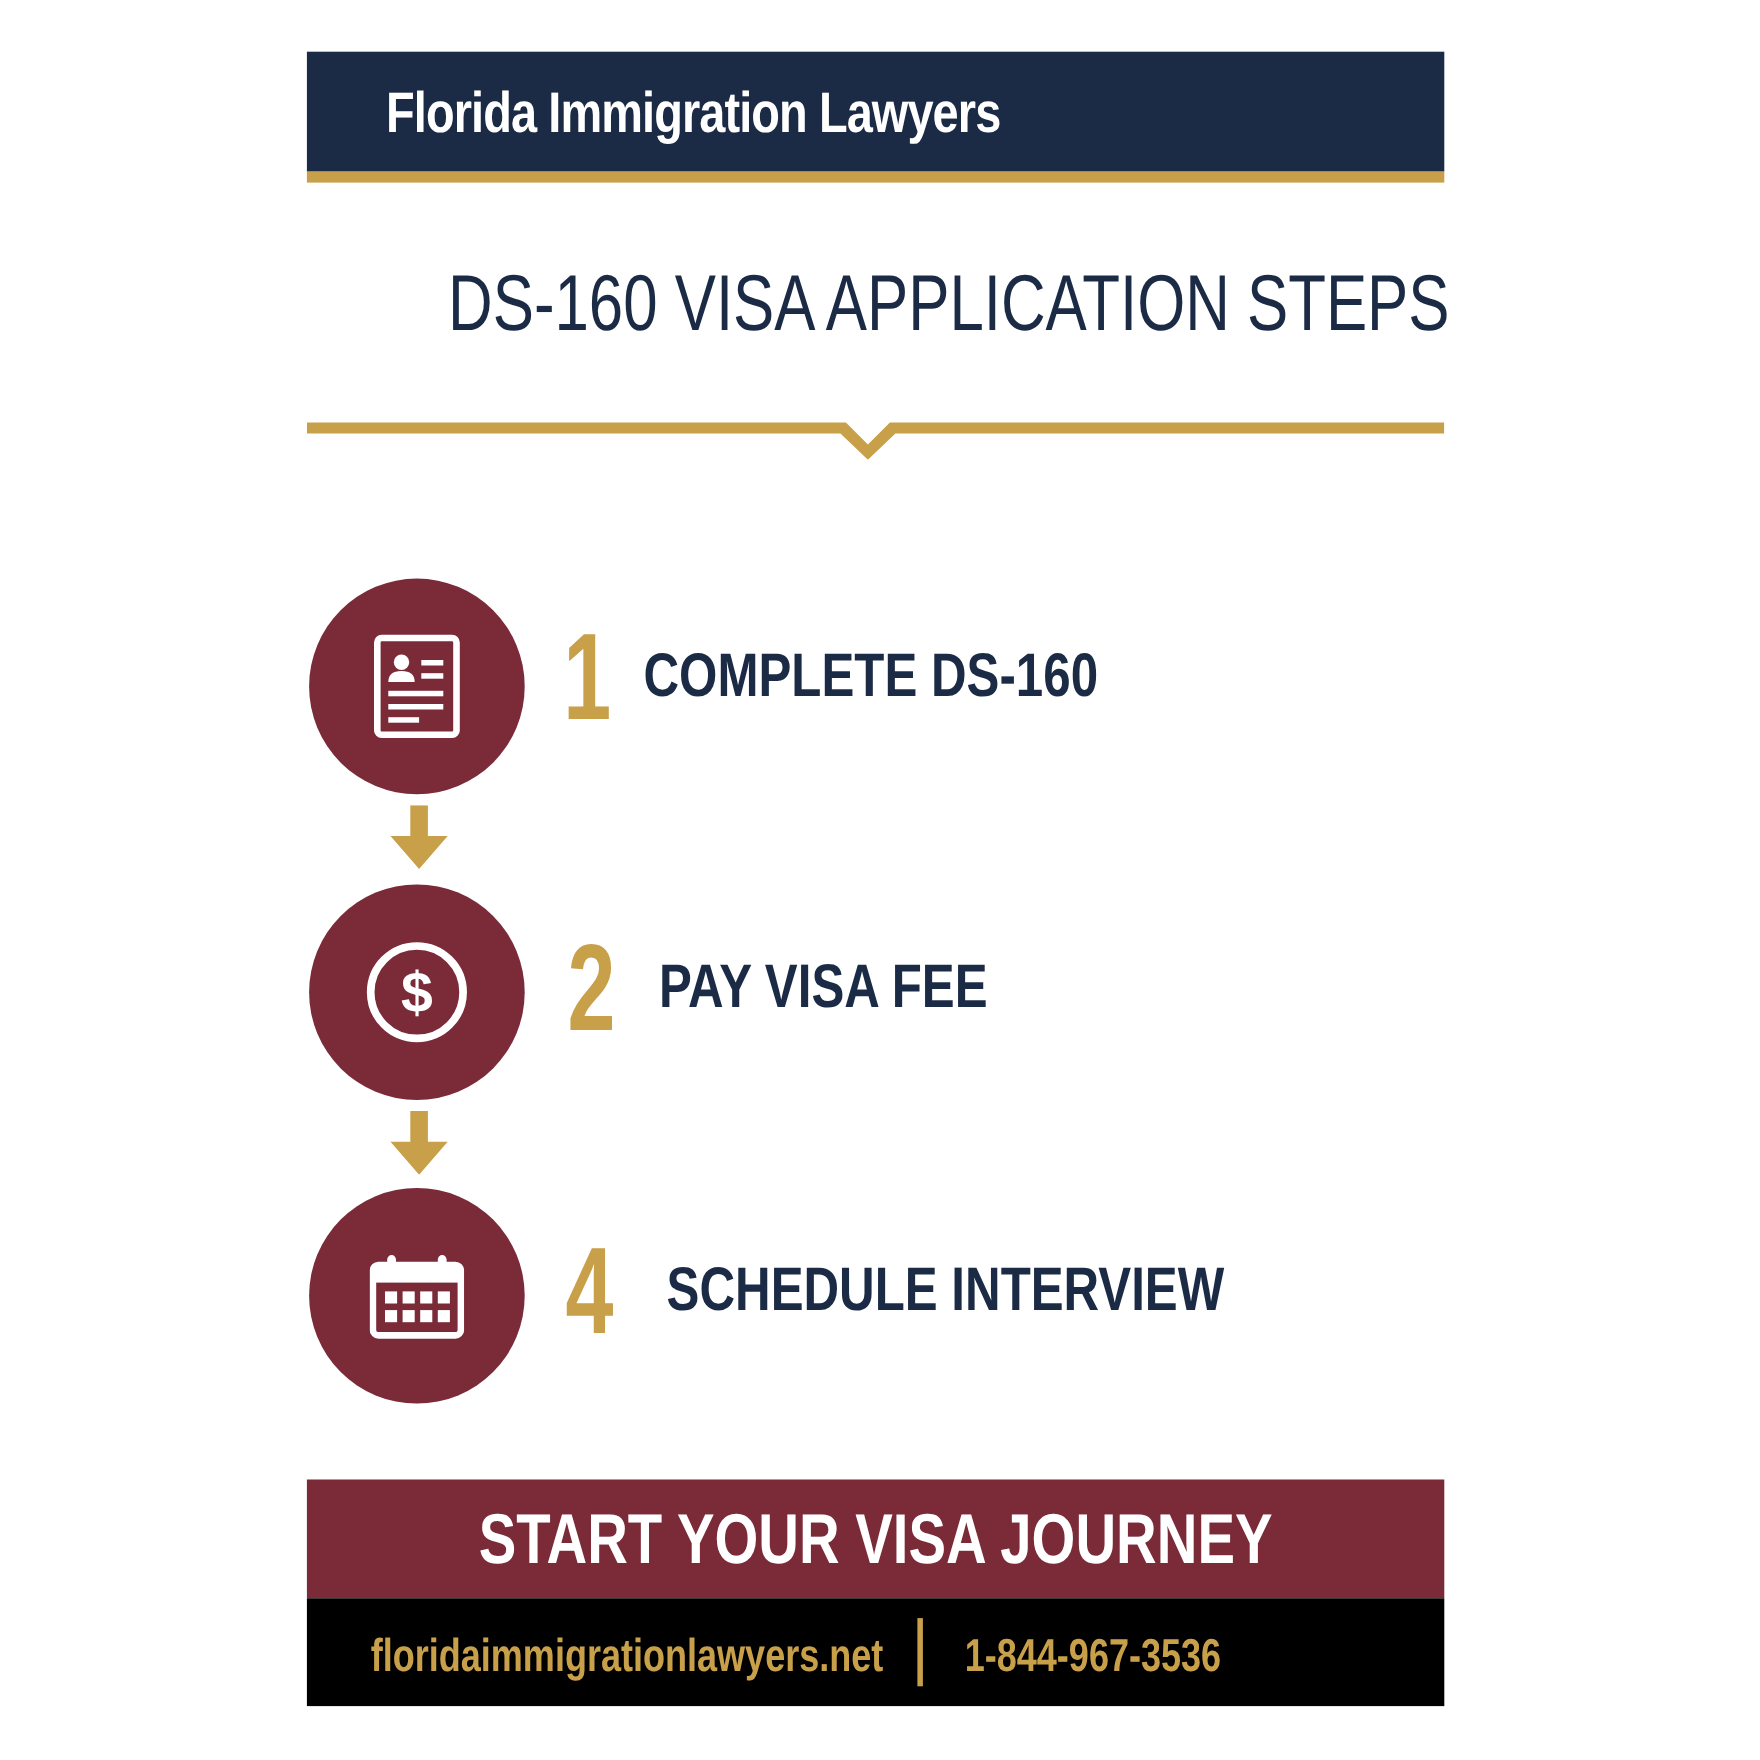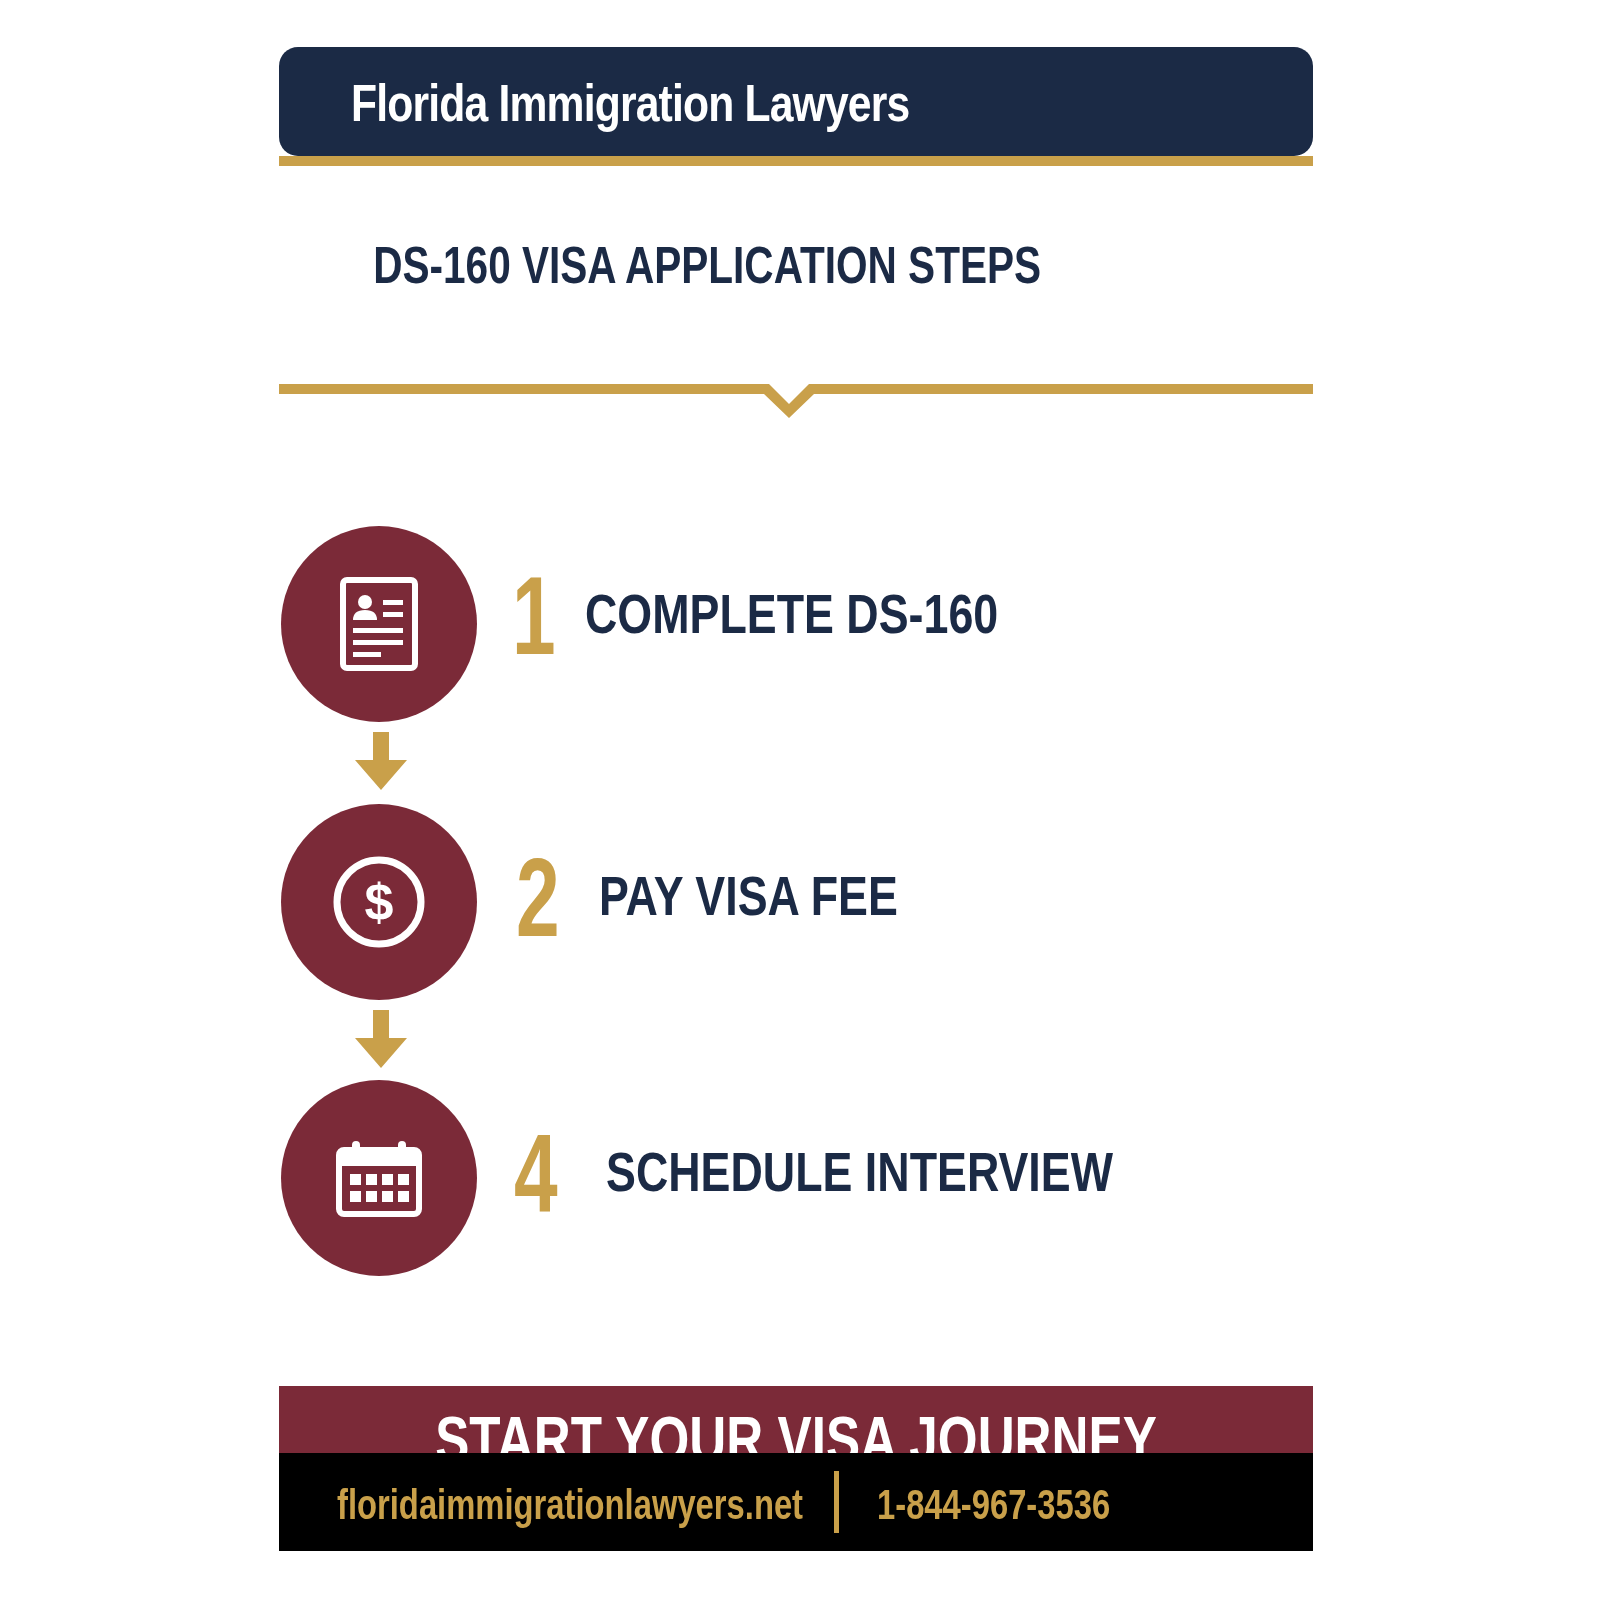--- a/index.html
+++ b/index.html
@@ -1,31 +1,31 @@
 <!DOCTYPE html>
 <html><head>
 <meta charset="utf-8">
 <style>
   html, body { margin:0; padding:0; }
   body { width:1600px; height:1600px; background:#ffffff; position:relative; overflow:hidden;
          font-family:"Liberation Sans", "DejaVu Sans", sans-serif; }
-  .header { position:absolute; left:279px; top:47px; width:1034px; height:109px; background:#1b2a45;border-radius:19px; }
+  .header { position:absolute; left:279px; top:47px; width:1034px; height:109px; background:#1b2a45; }
   .header-gold { position:absolute; left:279px; top:156px; width:1034px; height:10px; background:#c9a04a; }
   .brand { position:absolute; left:72px; top:26px; color:#ffffff; font-size:52px; font-weight:bold;
            letter-spacing:-1px; transform:scaleX(0.82); transform-origin:left center; white-space:nowrap; }
-  .title { position:absolute; left:279px; width:1034px; top:235px; text-align:left; color:#1b2a45;
-           font-size:52px; font-weight:bold; white-space:nowrap; }
+  .title { position:absolute; left:279px; width:1034px; top:235px; text-align:right; color:#1b2a45;
+           font-size:72px; font-weight:normal; white-space:nowrap; }
   .title span { display:inline-block; transform:scaleX(0.78); }
   .divider { position:absolute; left:279px; top:374px; }
   .step-circle { position:absolute; left:281px; width:196px; height:196px; border-radius:50%; background:#7b2a38;
                  display:flex; align-items:center; justify-content:center; }
   .arrow { position:absolute; left:353px; }
   .num { position:absolute; color:#c9a04a; font-size:112px; font-weight:bold; transform:scaleX(0.7); transform-origin:left center; line-height:1; }
   .label { position:absolute; color:#1b2a45; font-size:56px; font-weight:bold; white-space:nowrap; transform:scaleX(0.8); transform-origin:left center; line-height:1; }
-  .cta { position:absolute; left:279px; top:1386px; width:1034px; height:108px; background:#7b2a38;
+  .cta { position:absolute; left:279px; top:1345px; width:1034px; height:108px; background:#7b2a38;
          display:flex; align-items:center; justify-content:center; }
   .cta span { color:#ffffff; font-size:64px; font-weight:bold; transform:scaleX(0.8); display:inline-block; white-space:nowrap; }
   .contact { position:absolute; left:279px; top:1453px; width:1034px; height:98px; background:#000000; }
   .url { position:absolute; left:58px; top:28px; color:#c9a04a; font-size:42px; font-weight:bold; transform:scaleX(0.78); transform-origin:left center; white-space:nowrap; }
   .sep { position:absolute; left:555px; top:18px; width:5px; height:62px; background:#c9a04a; }
   .phone { position:absolute; left:598px; top:28px; color:#c9a04a; font-size:42px; font-weight:bold; transform:scaleX(0.78); transform-origin:left center; white-space:nowrap; }
 </style>
 </head>
 <body>
 

